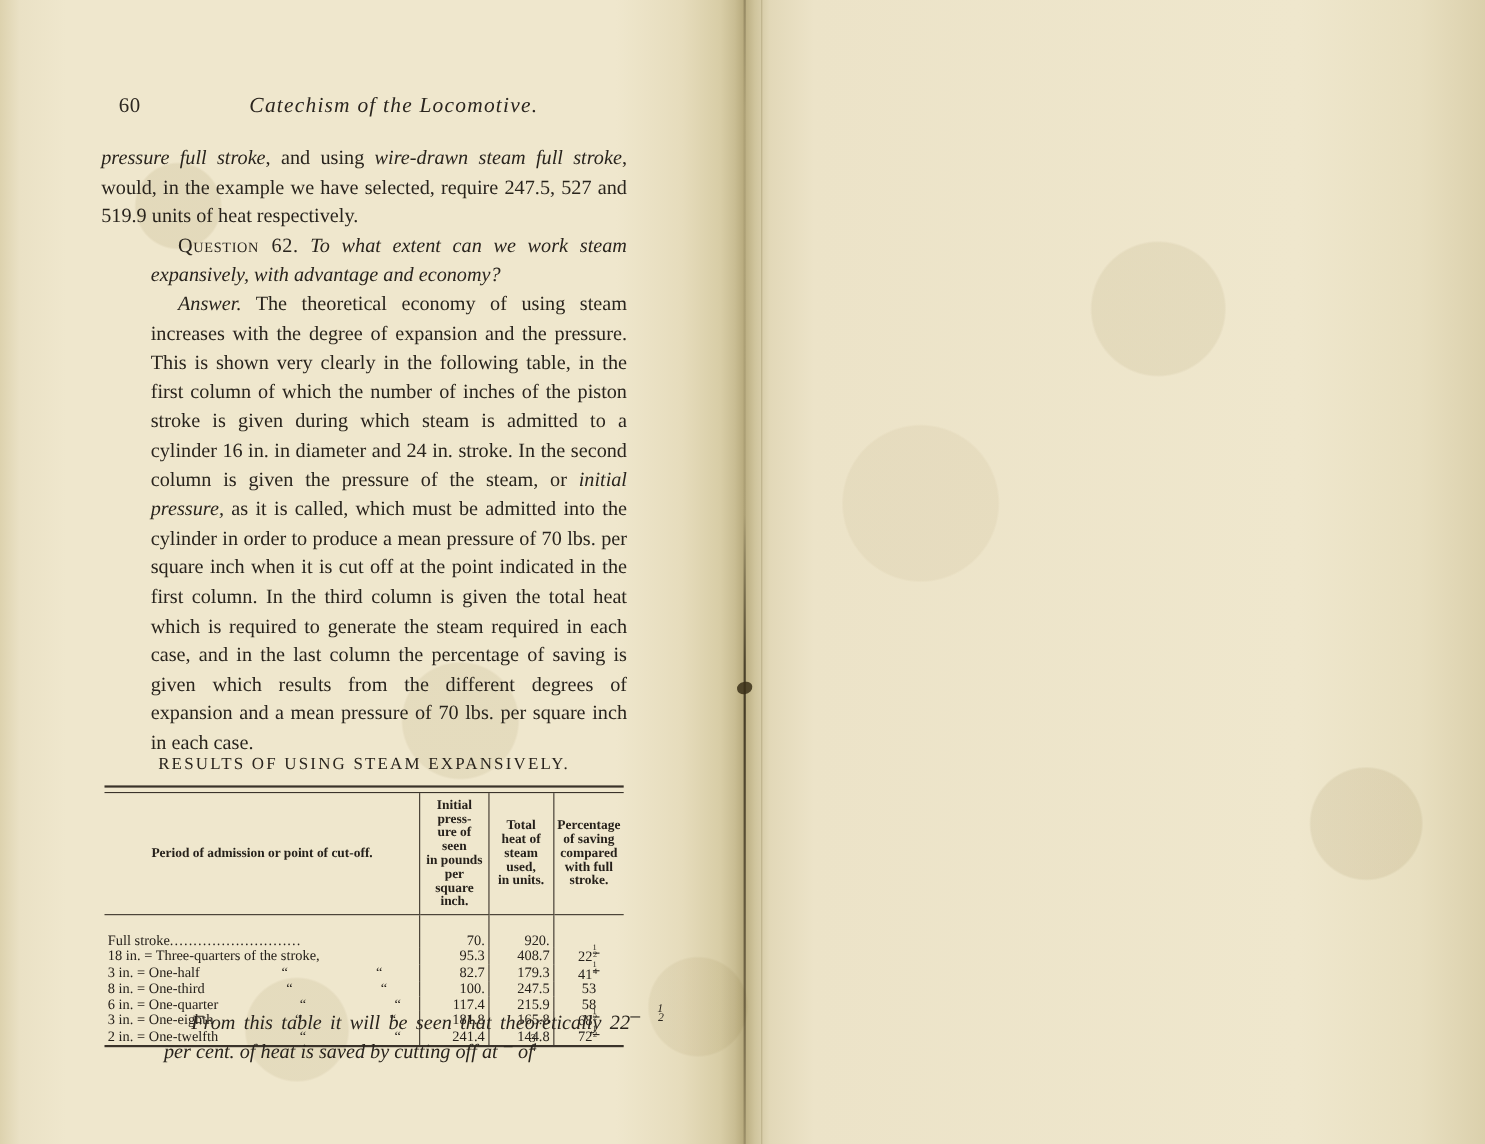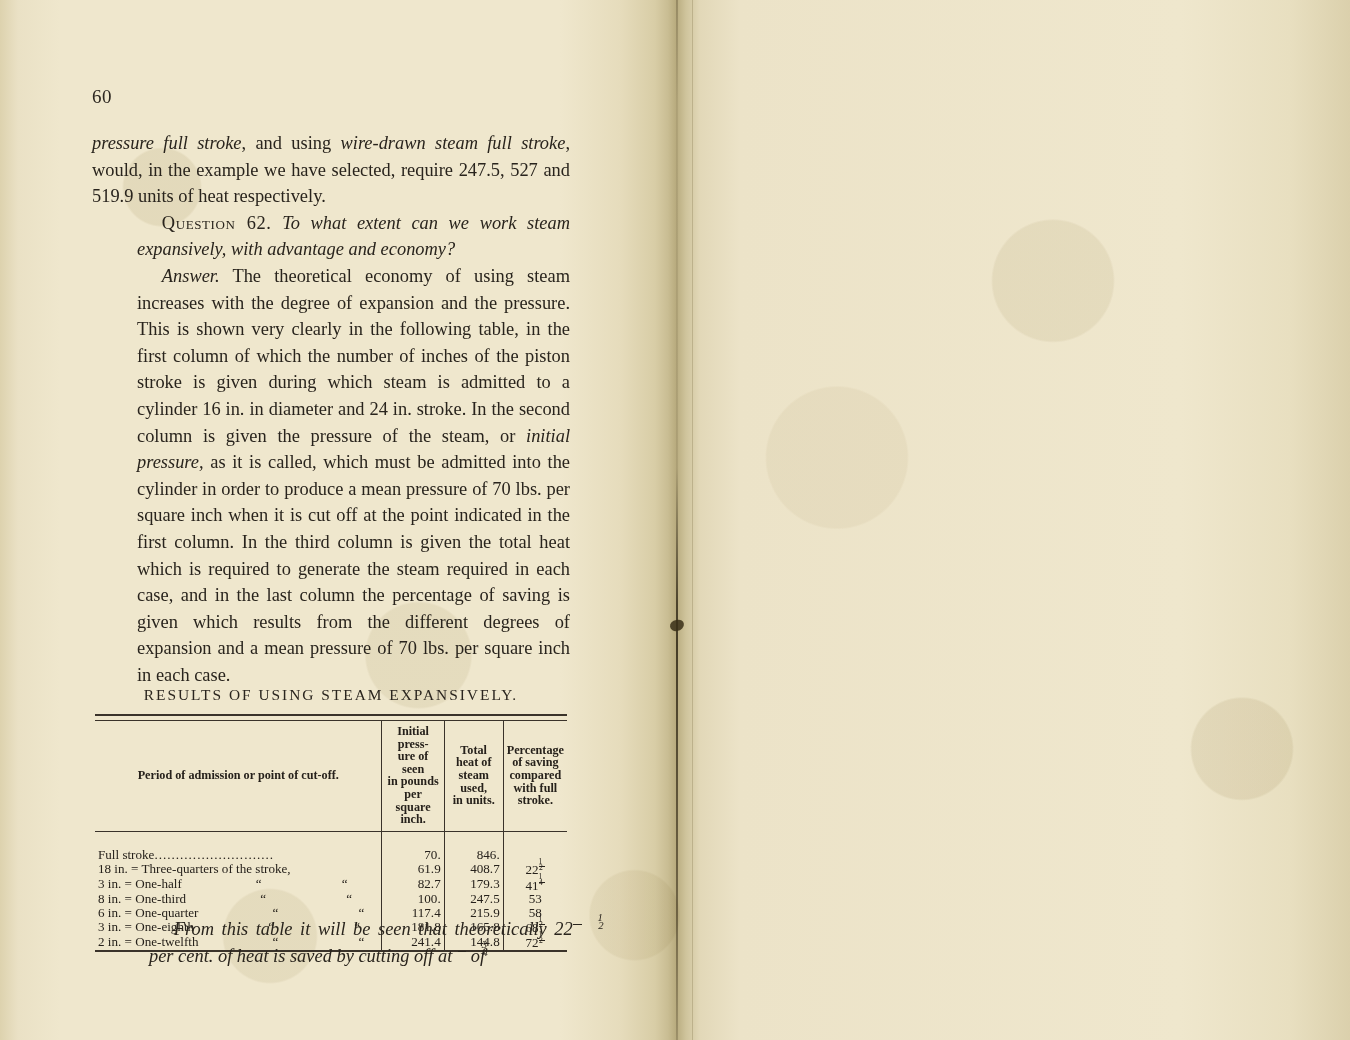--- a/index.html
+++ b/index.html
@@ -65,21 +65,21 @@
   }
   .runhead .folio{
     font-family:"Liberation Serif", serif;
     font-size:19px;letter-spacing:.5px;color:#2c2720;
   }
   .runhead .title{
     flex:1;text-align:center;
     font-style:italic;font-size:19.5px;letter-spacing:1.1px;
     color:#2a251e;
   }
-  .rh-left{left:92px;width:480px;}
+  .rh-left{left:108px;width:480px;}
 
   
   .col{
     position:absolute;
     font-size:18.4px;
     line-height:26.6px;
     text-align:justify;
     text-justify:inter-word;
     color:#29241d;
     -webkit-font-smoothing:antialiased;
@@ -137,20 +137,21 @@
 <body>
 
 <div class="spread">
 
   <div class="grain"></div>
 
   <div class="page page-left">
 
     <div class="runhead rh-left">
       <span class="folio">60</span>
+      <span class="title">Catechism of the Locomotive.</span>
     </div>
 
     <div class="col col-left">
 
       <p><i>pressure full stroke</i><span>, and using </span><i>wire-drawn steam full stroke</i><span>, would, in the example we have selected, require 247.5, 527 and 519.9 units of heat respectively.</span></p>
 
       <p class="ind"><span class="sc">Question 62.</span>
         <i>To what extent can we work steam expansively, with advantage and economy?</i></p>
 
       <p class="ind"><i>Answer.</i><span> The theoretical economy of using steam increases with the degree of expansion and the pressure. This is shown very clearly in the following table, in the first column of which the number of inches of the piston stroke is given during which steam is admitted to a cylinder 16 in. in diameter and 24 in. stroke. In the second column is given the pressure of the steam, or </span><i>initial pressure,</i><span> as it is called, which must be admitted into the cylinder in order to produce a mean pressure of 70 lbs. per square inch when it is cut off at the point indicated in the first column. In the third column is given the total heat which is required to generate the steam required in each case, and in the last column the percentage of saving is given which results from the different degrees of expansion and a mean pressure of 70 lbs. per square inch in each case.</span></p>
@@ -182,26 +183,26 @@
               <span>compared</span><br>
               <span>with  full</span><br>
               <span>stroke.</span>
             </th>
           </tr>
         </thead>
         <tbody id="table-body">
             <tr class="first">
               <td class="lbl"><span>Full stroke</span><span class="dots">............................</span></td>
               <td class="v1">70.</td>
-              <td class="v2">846.</td>
+              <td class="v2">920.</td>
               <td class="v3"></td>
             </tr>
             <tr>
               <td class="lbl"><span>18 in. = Three-quarters of the stroke,</span></td>
-              <td class="v1">61.9</td>
+              <td class="v1">95.3</td>
               <td class="v2">408.7</td>
               <td class="v3"><span>22</span><span class="frac"><span class="n">1</span><span class="b"></span><span class="d">2</span></span></td>
             </tr>
             <tr>
               <td class="lbl"><span>3 in. = One-half</span><span style="display: inline-block; width: 60px;"></span><span class="dq">“</span><span style="display: inline-block; width: 52px;"></span><span class="dq">“</span></td>
               <td class="v1">82.7</td>
               <td class="v2">179.3</td>
               <td class="v3"><span>41</span><span class="frac"><span class="n">1</span><span class="b"></span><span class="d">4</span></span></td>
             </tr>
             <tr>

